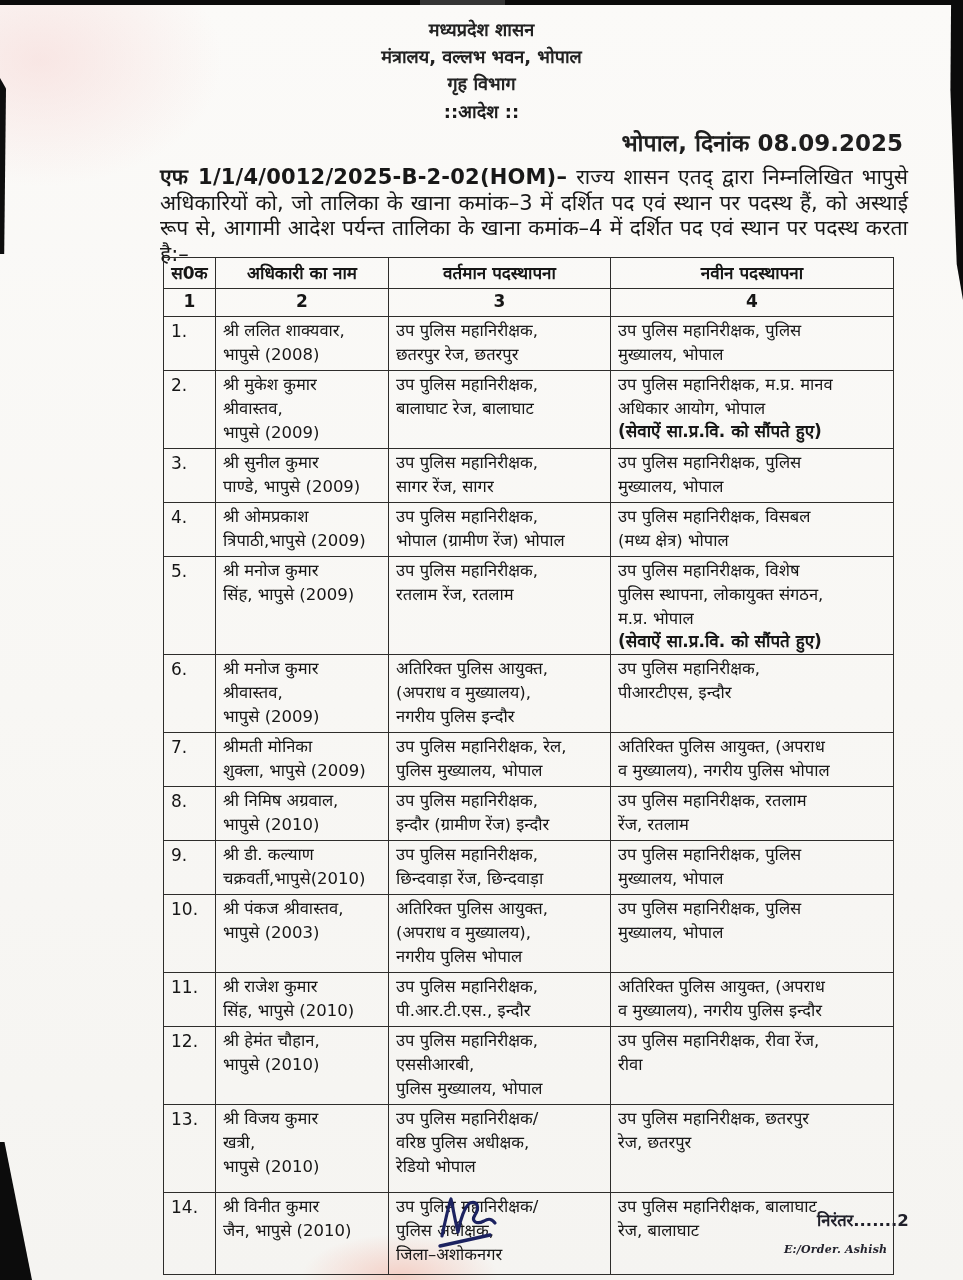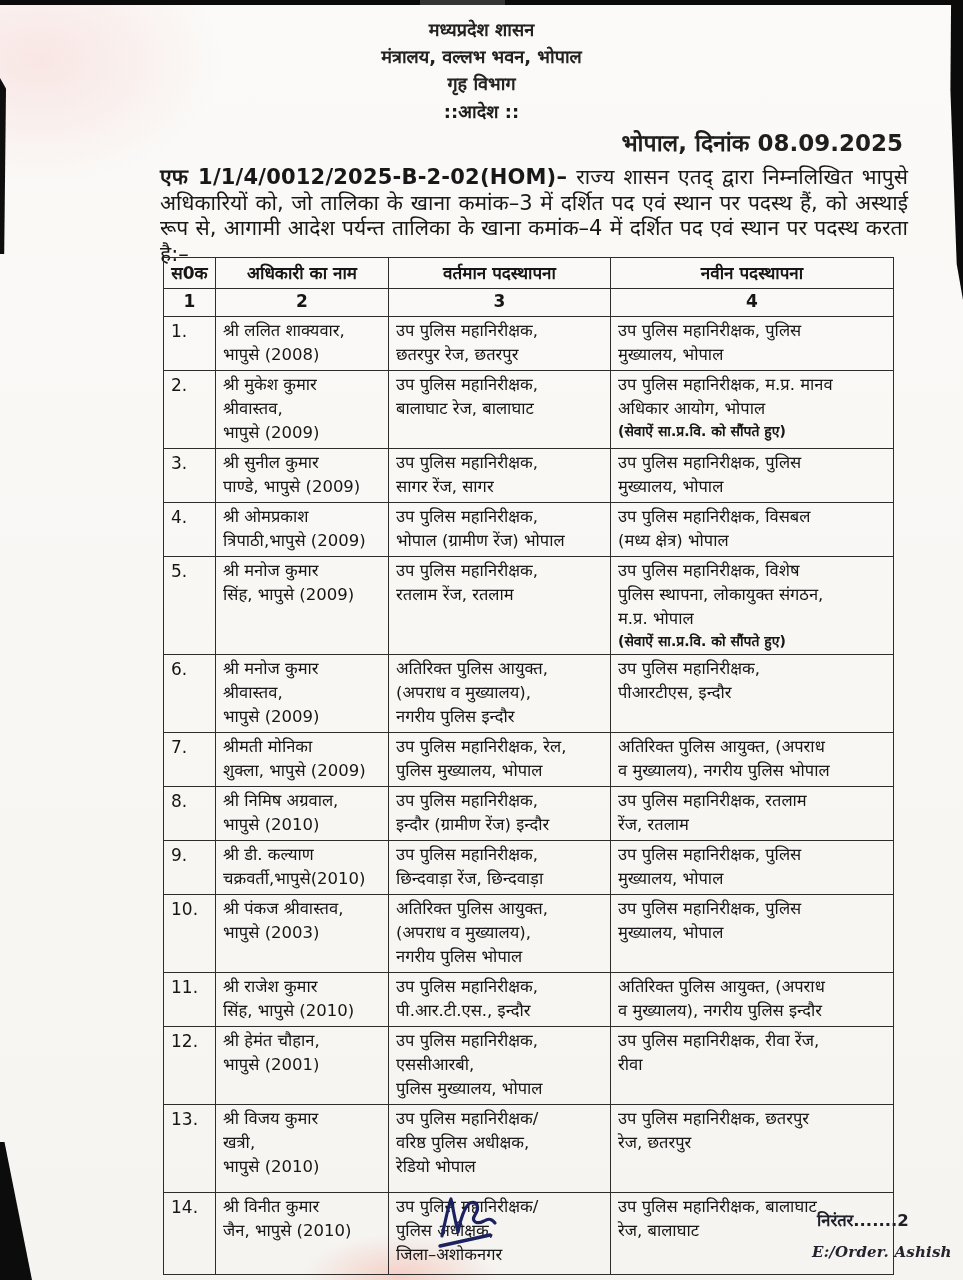--- a/index.html
+++ b/index.html
@@ -47,34 +47,34 @@
   table.order-table col.c2{width:173px;}
   table.order-table col.c3{width:222px;}
   table.order-table col.c4{width:283px;}
   table.order-table th,table.order-table td{
     border:1.6px solid #2e2d2b;vertical-align:top;
     padding:2px 7px 3px 7px;line-height:24px;white-space:pre-line;
   }
   table.order-table thead th{font-weight:700;text-align:center;padding:3px 4px;font-size:17px;}
   tr.colnums th{font-weight:700;text-align:center;line-height:18px;padding:1px 0 2px 0;height:21px;font-size:16.5px;}
   td.num{text-align:left;padding-left:9px;font-size:17px;}
-  .cell-note{font-size:14px;font-weight:700;line-height:19px;margin-top:1px;}
+  .cell-note{font-size:17px;font-weight:700;line-height:19px;margin-top:1px;}
   
   tbody tr:nth-child(1){height:50px;}  tbody tr:nth-child(2){height:76px;}
   tbody tr:nth-child(3){height:50px;}  tbody tr:nth-child(4){height:50px;}
   tbody tr:nth-child(5){height:86px;}  tbody tr:nth-child(6){height:74px;}
   tbody tr:nth-child(7){height:50px;}  tbody tr:nth-child(8){height:50px;}
   tbody tr:nth-child(9){height:50px;}  tbody tr:nth-child(10){height:72px;}
   tbody tr:nth-child(11){height:48px;margin-left:16px;} tbody tr:nth-child(12){height:76px;}
   tbody tr:nth-child(13){height:88px;} tbody tr:nth-child(14){height:82px;}
 
   
   .signature{position:absolute;left:432px;top:1192px;width:86px;height:62px;}
   .continued{position:absolute;left:786px;top:1208px;font-size:16.5px;font-weight:700;color:#20202a;margin-left:31px;}
-  .file-ref{position:absolute;left:812px;top:1243px;font-size:15px;font-weight:700;font-style:italic;
+  .file-ref{position:absolute;left:784px;top:1243px;font-size:11px;font-weight:700;font-style:italic;
     font-family:"DejaVu Serif",serif;color:#23232e;letter-spacing:.2px;}
 </style>
 </head>
 <body>
 
 <div class="page">
 
   <div class="bar-top"></div>
   <div class="bar-top-gap"></div>
   <div class="strip-left"></div>
@@ -213,21 +213,21 @@
           <td>श्री राजेश कुमार
 सिंह, भापुसे (2010)</td>
           <td>उप पुलिस महानिरीक्षक,
 पी.आर.टी.एस., इन्दौर</td>
           <td>अतिरिक्त पुलिस आयुक्त, (अपराध
 व मुख्यालय), नगरीय पुलिस इन्दौर</td>
         </tr>
         <tr>
           <td class="num">12.</td>
           <td>श्री हेमंत चौहान,
-भापुसे (2001)</td>
+भापुसे (2010)</td>
           <td>उप पुलिस महानिरीक्षक,
 एससीआरबी,
 पुलिस मुख्यालय, भोपाल</td>
           <td>उप पुलिस महानिरीक्षक, रीवा रेंज,
 रीवा</td>
         </tr>
         <tr>
           <td class="num">13.</td>
           <td>श्री विजय कुमार
 खत्री,

